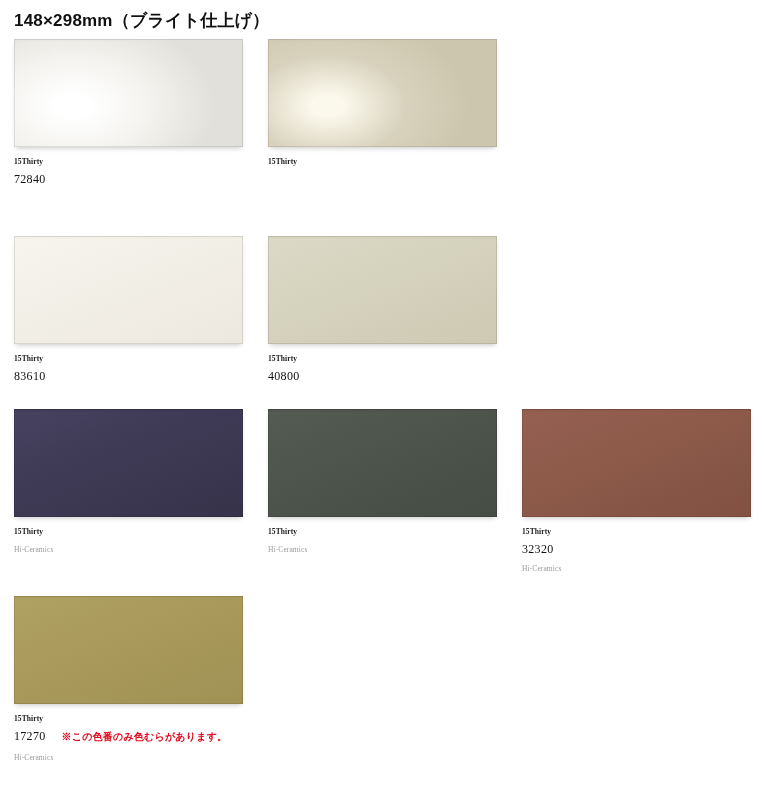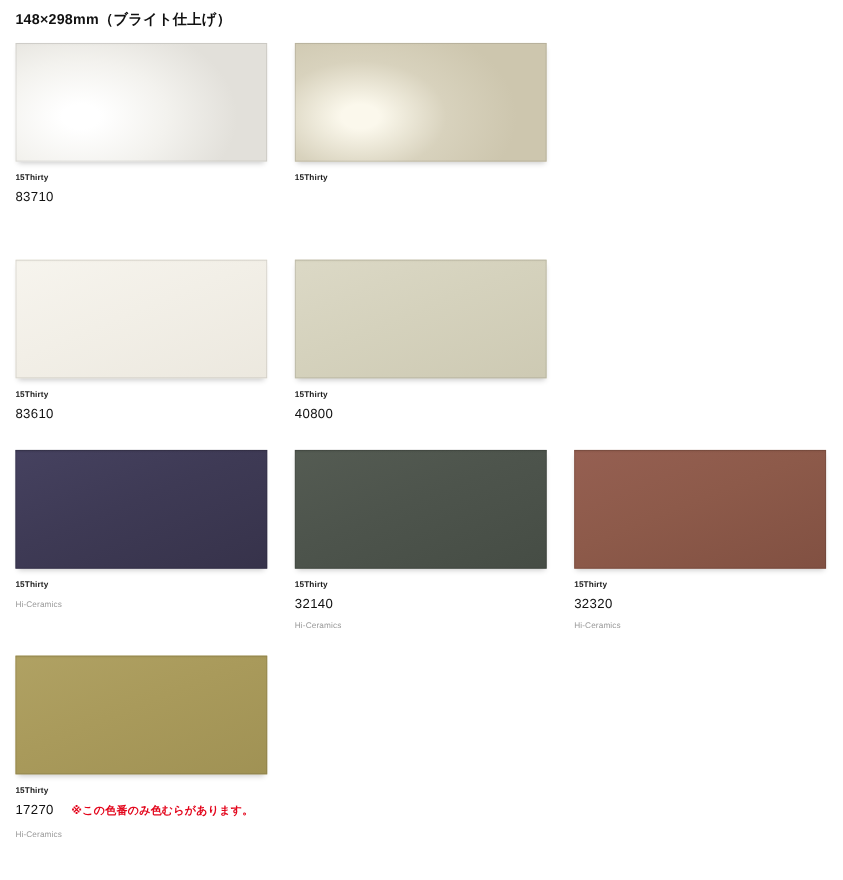--- a/index.html
+++ b/index.html
@@ -19,33 +19,34 @@
   .catalog {
     position: relative;
     width: 766px;
     height: 800px;
   }
 
   
   .section-heading {
     position: absolute;
     left: 14px;
-    font-size: 13px;
+    font-size: 17px;
     font-weight: bold;
     letter-spacing: 0.2px;
     color: #111111;
     white-space: nowrap;
   }
   .section-heading.h1 { top: 9px; }
   .section-heading.h2 { top: 209px; }
 
   
   .tile-card {
     position: absolute;
     width: 229px;
+    font-family: Liberation Serif, serif;
   }
   .tile-swatch {
     position: relative;
     width: 229px;
     height: 108px;
     box-sizing: border-box;
     box-shadow: 0 3px 5px -2px rgba(0,0,0,0.22);
     overflow: hidden;
   }
   .tile-swatch .sheen {
@@ -117,21 +118,21 @@
 
   <div class="tile-card" style="left:14px; top:39px;">
     <div class="tile-swatch" style="background: rgb(243, 242, 238);">
       <div class="sheen" style="background: radial-gradient(62% 85% at 26% 62%, rgb(255, 255, 255) 0%, rgb(255, 255, 255) 12%, rgb(243, 242, 238) 55%, rgb(226, 224, 218) 100%);"></div>
       <div class="topline" style="background: linear-gradient(rgb(226, 224, 218) 0%, rgba(0, 0, 0, 0) 100%); opacity: 0.55;"></div>
       <div class="edge"></div>
     </div>
     <div class="tile-meta">
       <p class="brand-label">15Thirty</p>
       <div class="code-row">
-        <p class="code-label">83710</p>
+        <p class="code-label">72840</p>
       </div>
     </div>
   </div>
 
   <div class="tile-card" style="left:268px; top:39px;">
     <div class="tile-swatch" style="background: rgb(216, 210, 189);">
       <div class="sheen" style="background: radial-gradient(62% 85% at 26% 62%, rgb(251, 248, 236) 0%, rgb(251, 248, 236) 12%, rgb(216, 210, 189) 55%, rgb(205, 198, 174) 100%);"></div>
       <div class="topline" style="background: linear-gradient(rgb(205, 198, 174) 0%, rgba(0, 0, 0, 0) 100%); opacity: 0.55;"></div>
       <div class="edge"></div>
     </div>
@@ -181,23 +182,20 @@
   </div>
 
   <div class="tile-card" style="left:268px; top:409px;">
     <div class="tile-swatch" style="background: rgb(77, 84, 76);">
       <div class="sheen" style="background: linear-gradient(158deg, rgb(87, 94, 85) 0%, rgb(77, 84, 76) 45%, rgb(67, 74, 66) 100%); opacity: 0.75;"></div>
       <div class="topline" style="background: linear-gradient(rgb(67, 74, 66) 0%, rgba(0, 0, 0, 0) 100%); opacity: 0.55;"></div>
       <div class="edge"></div>
     </div>
     <div class="tile-meta">
       <p class="brand-label">15Thirty</p>
-      <div class="code-row">
-        <p class="code-label">32140</p>
-      </div>
       <p class="series-label">Hi-Ceramics</p>
     </div>
   </div>
 
   <div class="tile-card" style="left:522px; top:409px;">
     <div class="tile-swatch" style="background: rgb(141, 90, 74);">
       <div class="sheen" style="background: linear-gradient(158deg, rgb(152, 97, 84) 0%, rgb(141, 90, 74) 45%, rgb(125, 77, 63) 100%); opacity: 0.75;"></div>
       <div class="topline" style="background: linear-gradient(rgb(125, 77, 63) 0%, rgba(0, 0, 0, 0) 100%); opacity: 0.55;"></div>
       <div class="edge"></div>
     </div>

